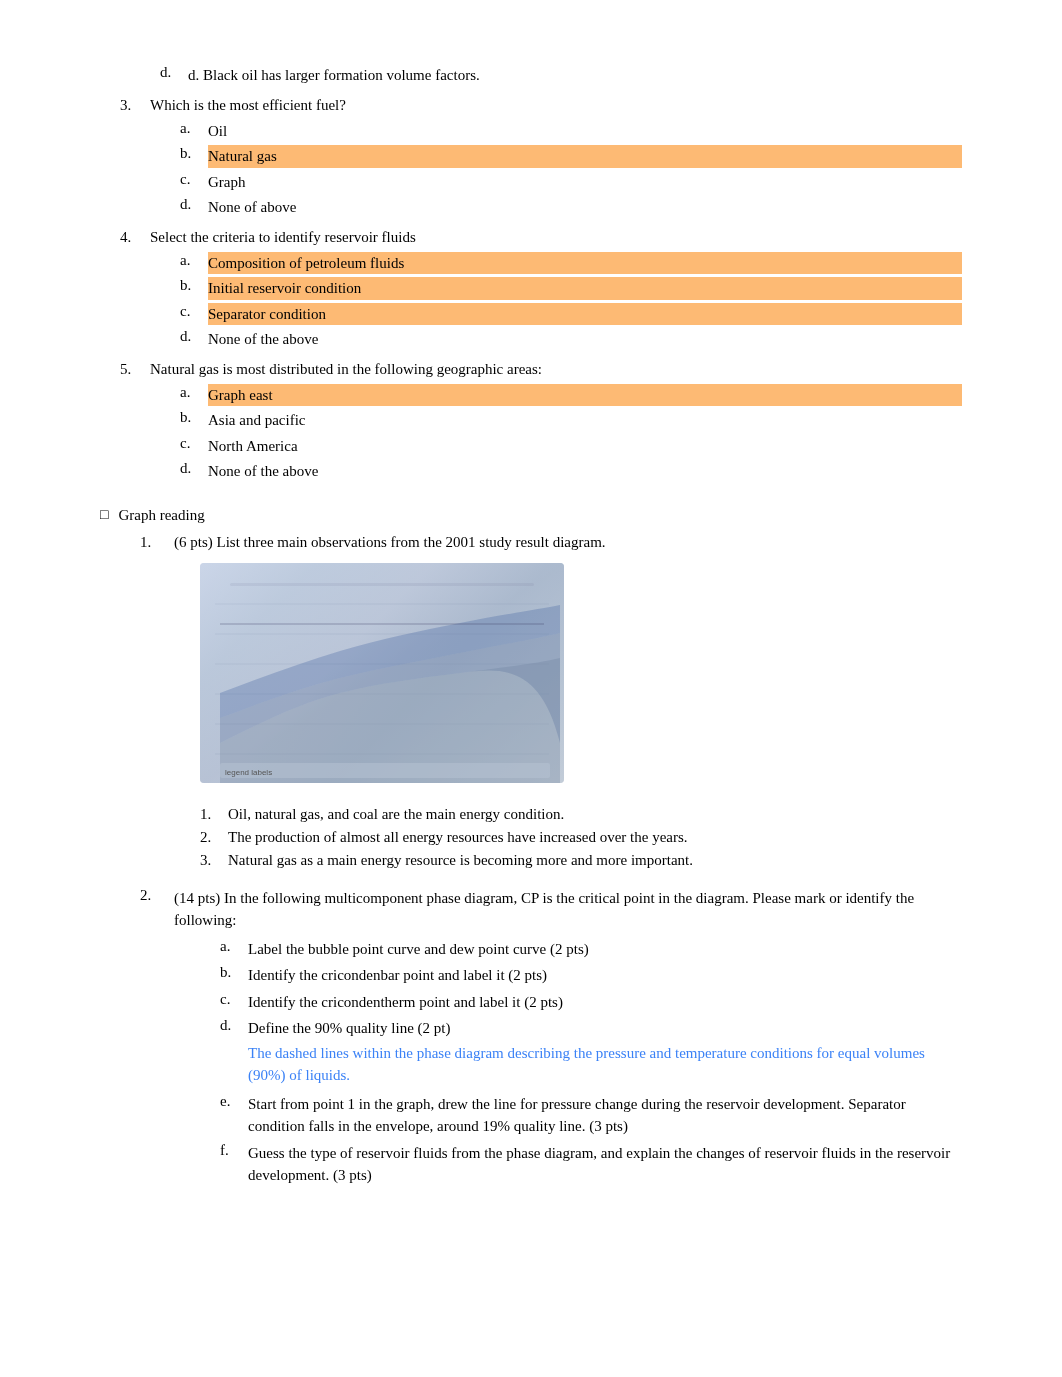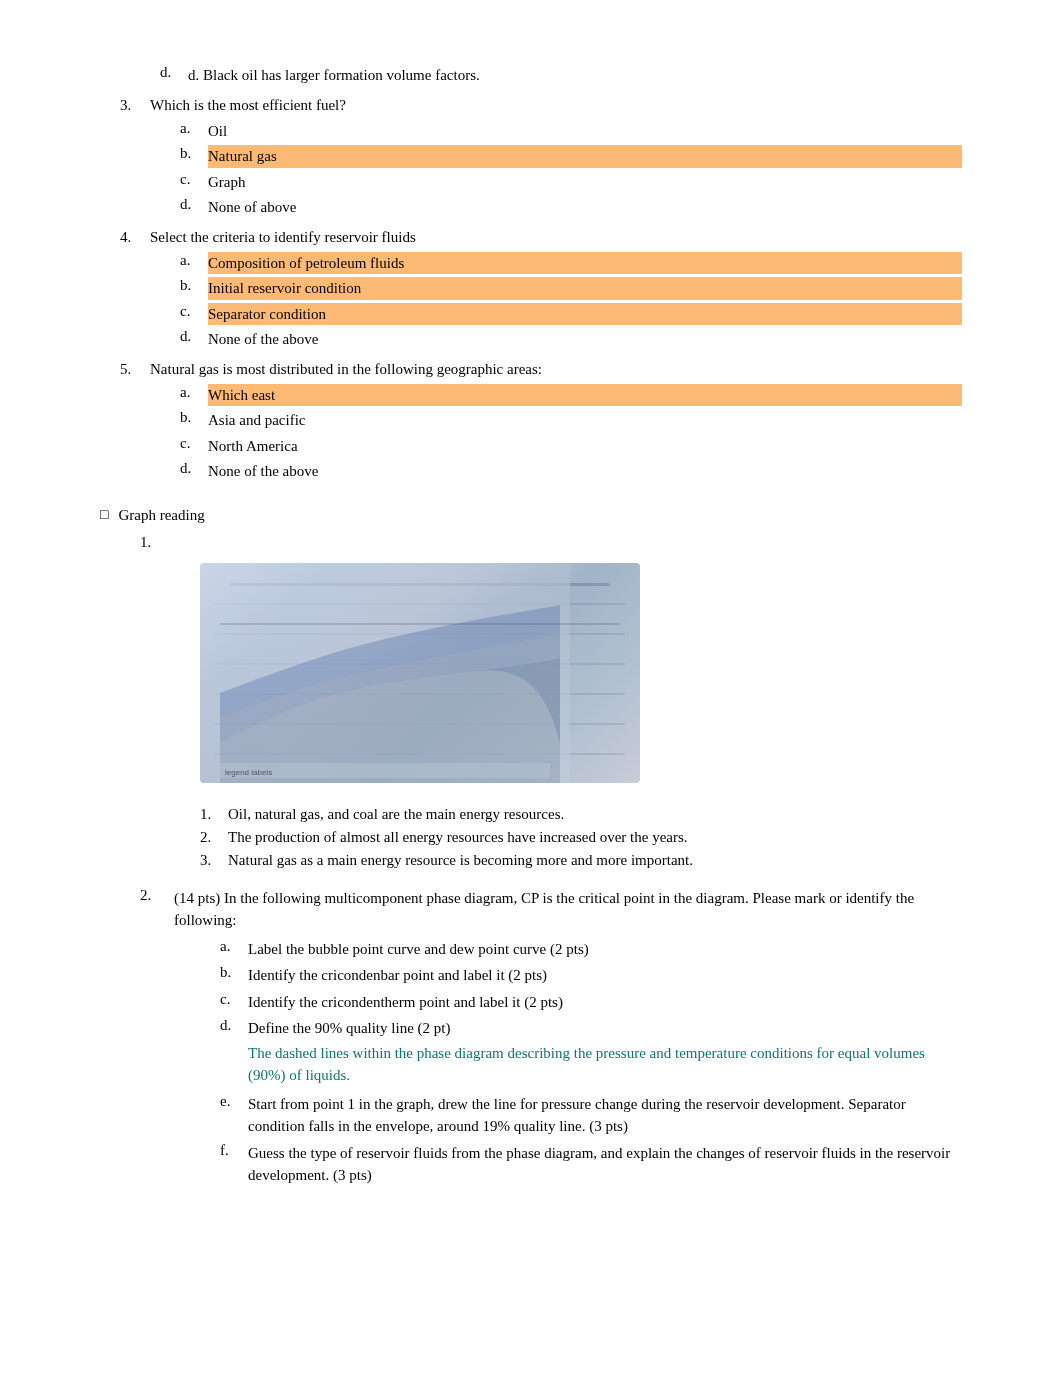--- a/index.html
+++ b/index.html
@@ -75,21 +75,21 @@
     .section-bullet {
       font-size: 14px;
       margin-right: 10px;
     }
 
     .graph-section {
       padding-left: 20px;
     }
 
     .graph-image-placeholder {
-      width: 440px;
+      width: 364px;
       height: 220px;
       background: linear-gradient(
         135deg,
         #d0d8e8 0%,
         #b8c8d8 20%,
         #c8d0e0 40%,
         #a0b4c8 60%,
         #b0c0d0 80%,
         #c8ccd8 100%
       );
@@ -177,21 +177,21 @@
 
     .sub-ans-letter {
       min-width: 28px;
     }
 
     .note-text {
       padding-left: 80px;
       margin-top: 2px;
       margin-bottom: 4px;
       line-height: 1.5;
-      color: #0f766e;
+      color: #3b82f6;
     }
 
     li .answer-text {
       flex: 1;
       line-height: 1.5;
     }
   </style>
 </head>
 <body>
 
@@ -257,21 +257,21 @@
   </div>
 
   <div class="question-item section">
     <div class="question-number">
       <span class="q-num">5.</span>
       <span class="q-text">Natural gas is most distributed in the following geographic areas:</span>
     </div>
     <ul class="answer-list">
       <li>
         <span class="answer-letter">a.</span>
-        <span class="answer-text highlight-yellow">Which east</span>
+        <span class="answer-text highlight-yellow">Graph east</span>
       </li>
       <li>
         <span class="answer-letter">b.</span>
         <span class="answer-text">Asia and pacific</span>
       </li>
       <li>
         <span class="answer-letter">c.</span>
         <span class="answer-text">North America</span>
       </li>
       <li>
@@ -285,20 +285,21 @@
     <div class="section-header">
       <span class="section-bullet">□</span>
       <span>Graph reading</span>
     </div>
 
     <div class="graph-section">
 
       <div class="sub-question">
         <div class="sub-q-header">
           <span class="sub-q-num">1.</span>
+          <span>(6 pts) List three main observations from the 2001 study result diagram.</span>
         </div>
 
         <div class="graph-image-placeholder">
           <div class="graph-inner-lines">
             <div style="top:40px;"></div>
             <div style="top:70px;"></div>
             <div style="top:100px;"></div>
             <div style="top:130px;"></div>
             <div style="top:160px;"></div>
             <div style="top:190px;"></div>
@@ -320,21 +321,21 @@
             <path d="M20,130 C60,115 100,100 140,88 C180,76 220,68 260,60 C300,52 340,46 360,42 L360,70 C340,75 300,82 260,90 C220,98 180,105 140,115 C100,125 60,140 20,155 Z" fill="#4060a0" opacity="0.3"></path>
 
             <rect x="20" y="200" width="330" height="15" fill="#b8c4d4" opacity="0.5" rx="2"></rect>
             <text x="25" y="212" font-size="8" fill="#555" font-family="Arial">legend labels</text>
           </svg>
         </div>
 
         <ul class="observations-list">
           <li>
             <span class="obs-num">1.</span>
-            <span>Oil, natural gas, and coal are the main energy resources.</span>
+            <span>Oil, natural gas, and coal are the main energy condition.</span>
           </li>
           <li>
             <span class="obs-num">2.</span>
             <span>The production of almost all energy resources have increased over the years.</span>
           </li>
           <li>
             <span class="obs-num">3.</span>
             <span>Natural gas as a main energy resource is becoming more and more important.</span>
           </li>
         </ul>

